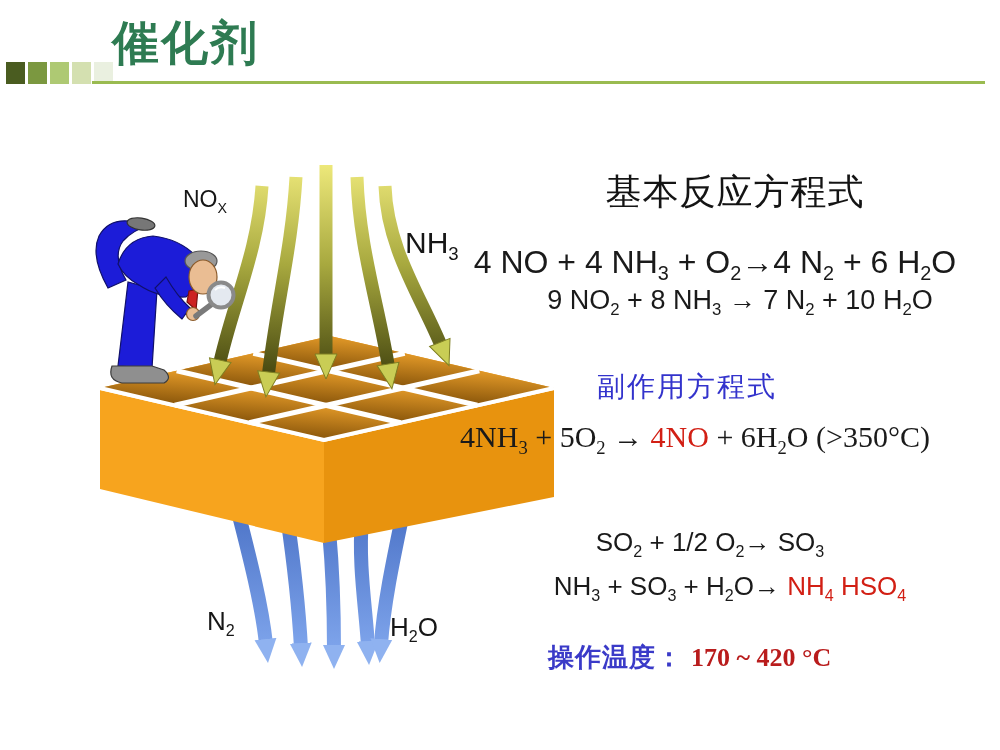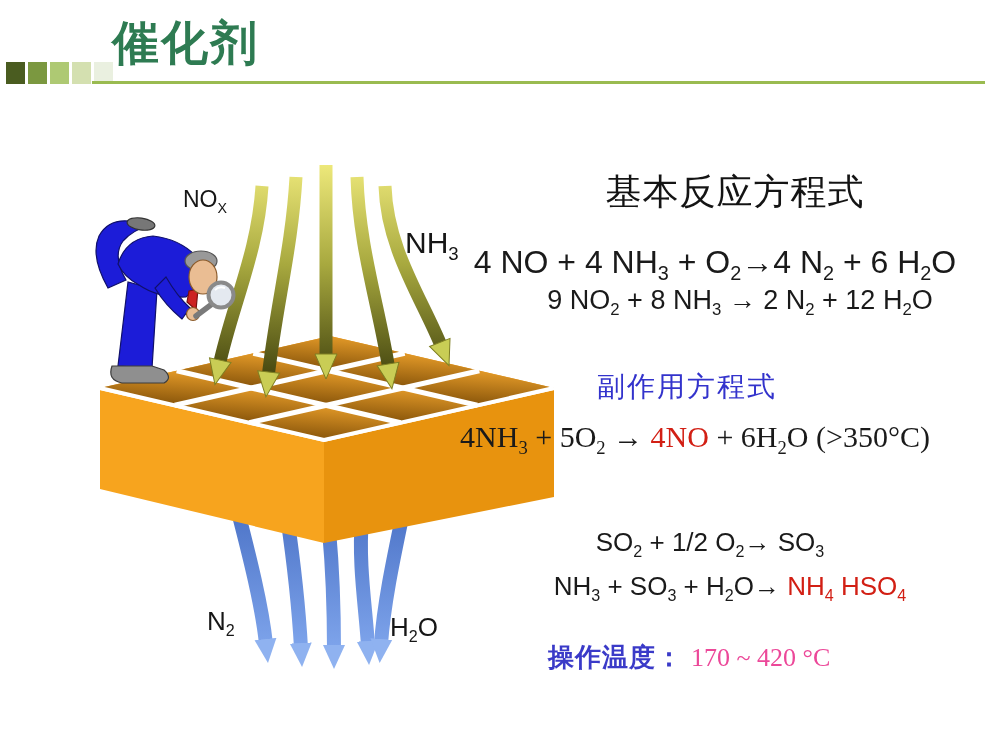--- a/index.html
+++ b/index.html
@@ -33,21 +33,21 @@
     font-size:36px; color:#141414; white-space:nowrap; letter-spacing:1px;
   }
   .eq-title-side {
     position:absolute; left:597px; top:368px;
     font-family:"DejaVu Serif","Liberation Serif",serif;
     font-size:28px; color:#3333cc; white-space:nowrap; letter-spacing:2px;
   }
   .temp-line { position:absolute; left:548px; top:640px; white-space:nowrap;
     font-family:"Liberation Serif", serif; font-size:26px; }
   .temp-label { color:#3a3ac8; font-weight:600; letter-spacing:1px; }
-  .temp-value { color:#ec4899; font-weight:normal; padding-left:8px; }
+  .temp-value { color:#b91c1c; font-weight:bold; padding-left:8px; }
   svg { position:absolute; left:0; top:0; }
 </style>
 </head>
 <body>
 
 <div class="slide">
 
   <div class="page-title">催化剂</div>
   <div class="accent-squares">
       <div class="sq" style="background: rgb(74, 92, 32);"></div>
@@ -151,21 +151,21 @@
   </svg>
 
   <div class="gas-label abs" style="left:183px; top:186px; font-size:23px;"><span>NO</span><sub>X</sub></div>
   <div class="gas-label abs" style="left:405px; top:182px; font-size:30px;margin-top:44px;"><span>NH</span><sub>3</sub></div>
   <div class="gas-label abs" style="left:207px; top:606px; font-size:26px;"><span>N</span><sub>2</sub></div>
   <div class="gas-label abs" style="left:390px; top:612px; font-size:26px;"><span>H</span><sub>2</sub><span>O</span></div>
 
   <div class="eq-title-basic">基本反应方程式</div>
 
   <div class="eq eq-sans" style="left:450px; top:244px; width:530px; font-size:32px;"><span>4 NO  + 4 NH</span><sub>3</sub><span>  +  O</span><sub>2</sub><span class="b-arrow">→</span><span>4 N</span><sub>2</sub><span>  +  6 H</span><sub>2</sub><span>O</span></div>
-  <div class="eq eq-sans" style="left:470px; top:285px; width:540px; font-size:27px;"><span>9 NO</span><sub>2</sub><span>  + 8 NH</span><sub>3</sub><span> </span><span class="b-arrow">→</span><span> 2 N</span><sub>2</sub><span>  +  12 H</span><sub>2</sub><span>O</span></div>
+  <div class="eq eq-sans" style="left:470px; top:285px; width:540px; font-size:27px;"><span>9 NO</span><sub>2</sub><span>  + 8 NH</span><sub>3</sub><span> </span><span class="b-arrow">→</span><span> 7 N</span><sub>2</sub><span>  +  10 H</span><sub>2</sub><span>O</span></div>
 
   <div class="eq-title-side">副作用方程式</div>
 
   <div class="eq eq-serif" style="left:440px; top:420px; width:510px; font-size:30px;"><span>4NH</span><sub>3</sub><span> + 5O</span><sub>2</sub><span> → </span><span style="color: rgb(210, 31, 20); margin-top: 35px;">4NO</span><span> + 6H</span><sub>2</sub><span>O  (&gt;350°C)</span></div>
 
   <div class="eq eq-sans" style="left:500px; top:527px; width:420px; font-size:26px;"><span>SO</span><sub>2</sub><span>   +   1/2  O</span><sub>2</sub><span class="b-arrow">→</span><span>  SO</span><sub>3</sub></div>
   <div class="eq eq-sans" style="left:495px; top:571px; width:470px; font-size:26px;"><span>NH</span><sub>3</sub><span>  +  SO</span><sub>3</sub><span> + H</span><sub>2</sub><span>O</span><span class="b-arrow">→</span><span>  </span><span style="color: rgb(210, 31, 20);">NH</span><sub style="color: rgb(210, 31, 20);">4</sub><span style="color: rgb(210, 31, 20);"> HSO</span><sub style="color: rgb(210, 31, 20);">4</sub></div>
 
   <div class="temp-line">
     <span class="temp-label">操作温度：</span><span class="temp-value">170 ~ 420 °C</span>

